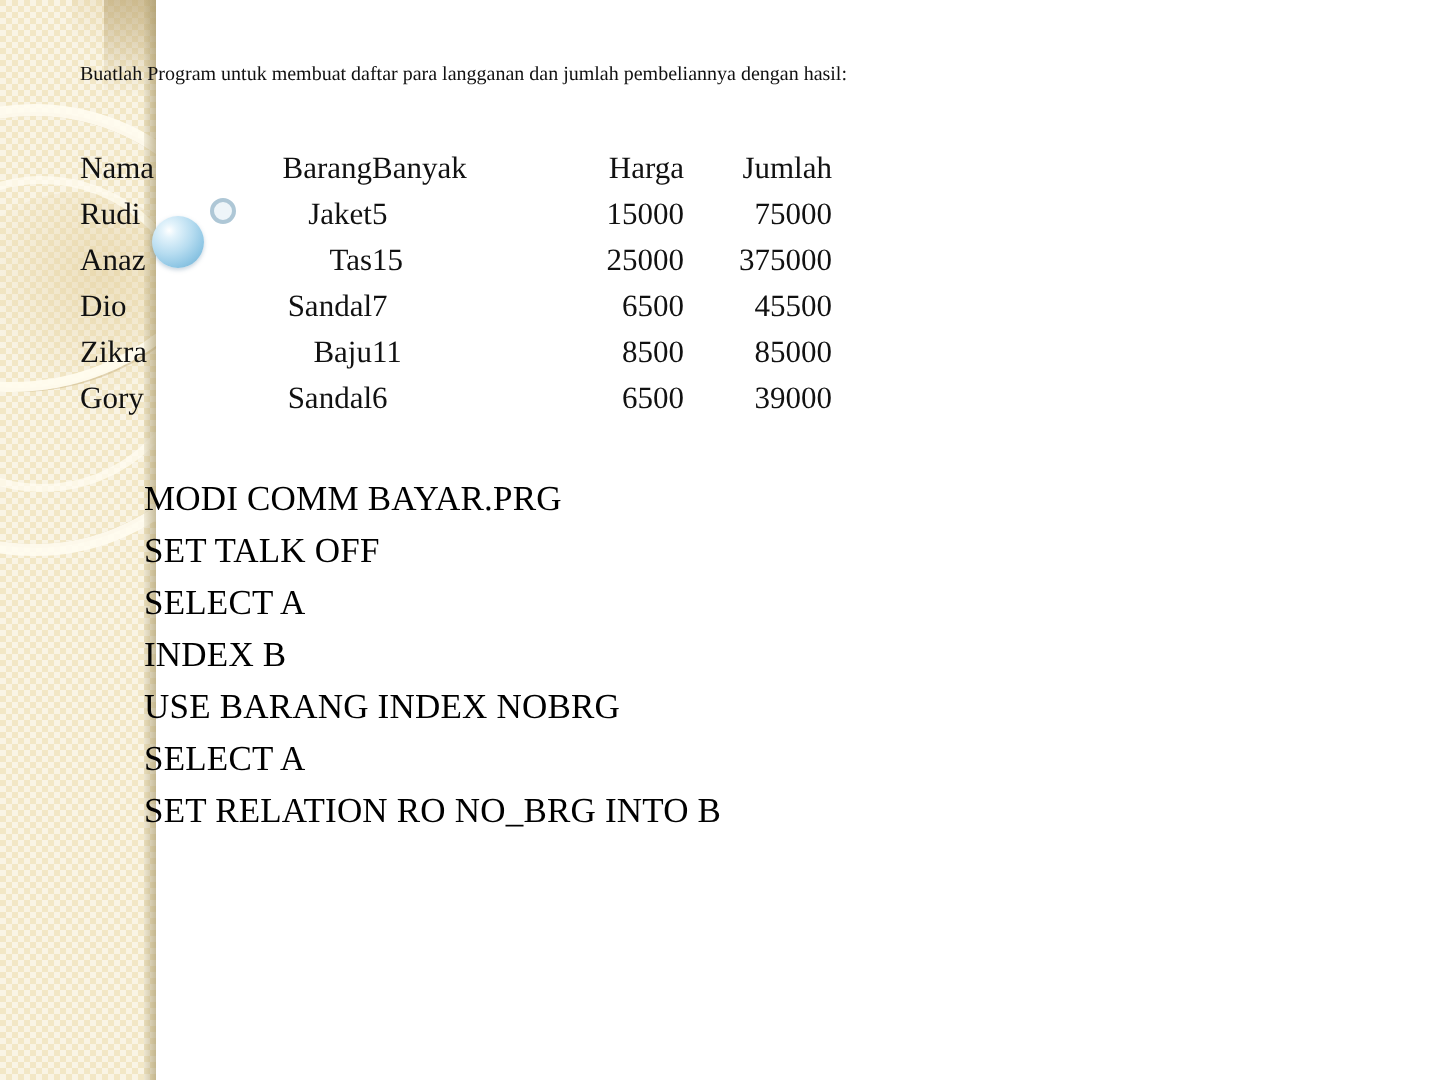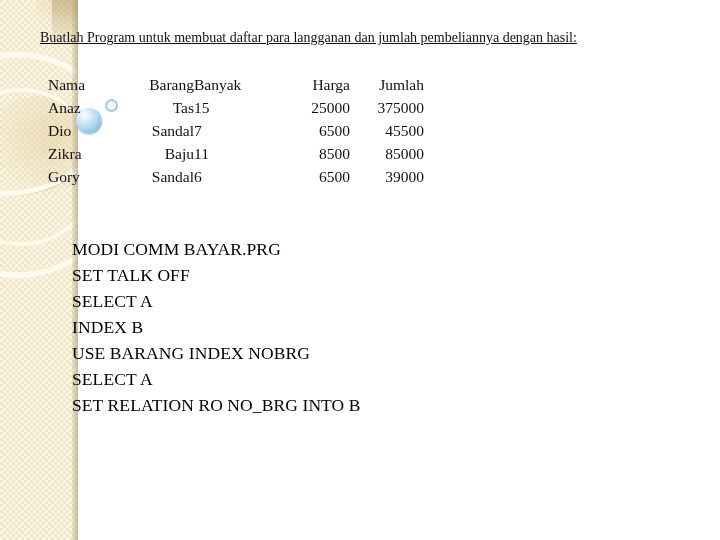--- a/index.html
+++ b/index.html
@@ -151,30 +151,29 @@
     left: 0;
     top: 0;
     width: 720px;
     height: 540px;
   }
   .para {
     position: absolute;
     left: 40px;
     top: 27px;
     width: 600px;
-    font-size: 14px;
+    font-size: 10px;
     line-height: 21px;
     color: #111111;
-    text-decoration: underline;
   }
 
   
   .data-table {
     position: absolute;
-    left: 48px;
+    left: 40px;
     top: 73px;
     border-collapse: collapse;
     font-size: 15.5px;
     color: #111111;
   }
   .data-table td {
     padding: 0;
     height: 23px;
     line-height: 23px;
     vertical-align: top;
@@ -229,20 +228,27 @@
         <tr>
           <td class="c-nama">Nama</td>
           <td class="c-barang">Barang</td>
           <td class="c-banyak">Banyak</td>
           <td class="c-harga">Harga</td>
           <td class="c-jumlah">Jumlah</td>
         </tr>
       </thead>
       <tbody>
         <tr>
+          <td class="c-nama">Rudi</td>
+          <td class="c-barang">Jaket</td>
+          <td class="c-banyak">5</td>
+          <td class="c-harga">15000</td>
+          <td class="c-jumlah">75000</td>
+        </tr>
+        <tr>
           <td class="c-nama">Anaz</td>
           <td class="c-barang">Tas</td>
           <td class="c-banyak">15</td>
           <td class="c-harga">25000</td>
           <td class="c-jumlah">375000</td>
         </tr>
         <tr>
           <td class="c-nama">Dio</td>
           <td class="c-barang">Sandal</td>
           <td class="c-banyak">7</td>

